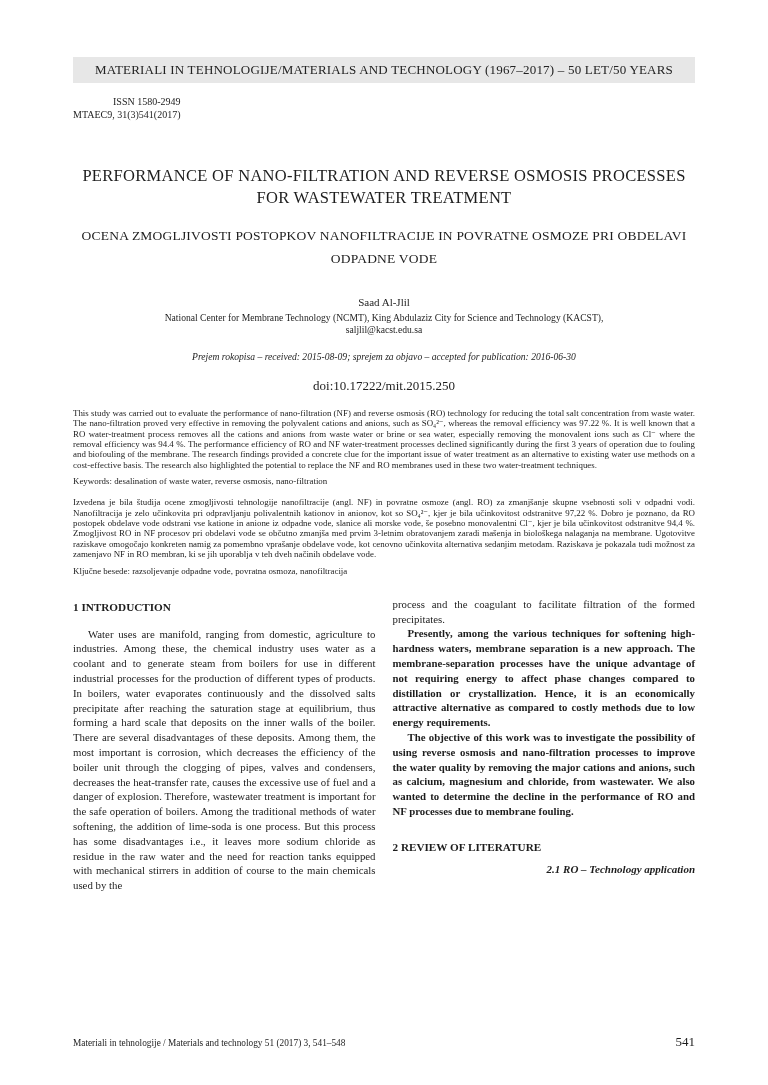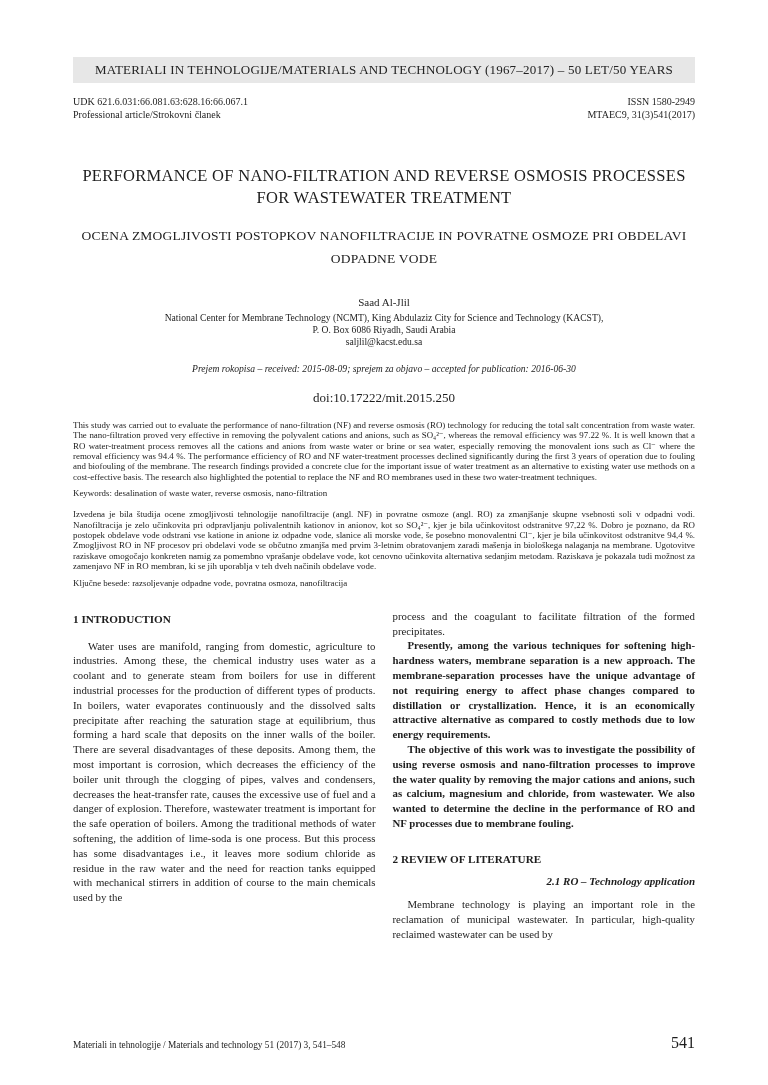--- a/index.html
+++ b/index.html
@@ -120,50 +120,45 @@
   .footer {
     position: absolute;
     left: 73px;
     right: 73px;
     top: 1034px;
     display: flex;
     justify-content: space-between;
     align-items: baseline;
   }
   .footer-left { font-size: 9.3px; }
-  .footer-page { font-size: 16px; }
+  .footer-page { font-size: 13px; }
 </style>
 </head>
 <body>
 
 <div class="page">
   <div class="content">
 
     <div class="journal-band">
       <span>MATERIALI IN TEHNOLOGIJE/MATERIALS AND TECHNOLOGY (1967–2017) – 50 LET/50 YEARS</span>
     </div>
 
     <div class="meta-row">
-      <div class="meta-left">
-        <div>UDK 621.6.031:66.081.63:628.16:66.067.1</div>
-        <div>Professional article/Strokovni članek</div>
-      </div>
       <div class="meta-right">
         <div>ISSN 1580-2949</div>
         <div>MTAEC9, 31(3)541(2017)</div>
       </div>
     </div>
 
     <div class="title-en">PERFORMANCE OF NANO-FILTRATION AND REVERSE OSMOSIS PROCESSES FOR WASTEWATER TREATMENT</div>
     <div class="title-sl">OCENA ZMOGLJIVOSTI POSTOPKOV NANOFILTRACIJE IN POVRATNE OSMOZE PRI OBDELAVI ODPADNE VODE</div>
 
     <div class="author-name">Saad Al-Jlil</div>
     <div class="affiliation">
       <div>National Center for Membrane Technology (NCMT), King Abdulaziz City for Science and Technology (KACST),</div>
-      <div>P. O. Box 6086 Riyadh, Saudi Arabia</div>
       <div>saljlil@kacst.edu.sa</div>
     </div>
 
     <div class="dates-line">Prejem rokopisa – received: 2015-08-09; sprejem za objavo – accepted for publication: 2016-06-30</div>
     <div class="doi-line">doi:10.17222/mit.2015.250</div>
 
     <div class="abstract">This study was carried out to evaluate the performance of nano-filtration (NF) and reverse osmosis (RO) technology for reducing the total salt concentration from waste water. The nano-filtration proved very effective in removing the polyvalent cations and anions, such as SO₄²⁻, whereas the removal efficiency was 97.22 %. It is well known that a RO water-treatment process removes all the cations and anions from waste water or brine or sea water, especially removing the monovalent ions such as Cl⁻ where the removal efficiency was 94.4 %. The performance efficiency of RO and NF water-treatment processes declined significantly during the first 3 years of operation due to fouling and biofouling of the membrane. The research findings provided a concrete clue for the important issue of water treatment as an alternative to existing water use methods on a cost-effective basis. The research also highlighted the potential to replace the NF and RO membranes used in these two water-treatment techniques.</div>
     <div class="keywords">Keywords: desalination of waste water, reverse osmosis, nano-filtration</div>
 
     <div class="abstract abstract-sl">Izvedena je bila študija ocene zmogljivosti tehnologije nanofiltracije (angl. NF) in povratne osmoze (angl. RO) za zmanjšanje skupne vsebnosti soli v odpadni vodi. Nanofiltracija je zelo učinkovita pri odpravljanju polivalentnih kationov in anionov, kot so SO₄²⁻, kjer je bila učinkovitost odstranitve 97,22 %. Dobro je poznano, da RO postopek obdelave vode odstrani vse katione in anione iz odpadne vode, slanice ali morske vode, še posebno monovalentni Cl⁻, kjer je bila učinkovitost odstranitve 94,4 %. Zmogljivost RO in NF procesov pri obdelavi vode se občutno zmanjša med prvim 3-letnim obratovanjem zaradi mašenja in biološkega nalaganja na membrane. Ugotovitve raziskave omogočajo konkreten namig za pomembno vprašanje obdelave vode, kot cenovno učinkovita alternativa sedanjim metodam. Raziskava je pokazala tudi možnost za zamenjavo NF in RO membran, ki se jih uporablja v teh dveh načinih obdelave vode.</div>
@@ -173,21 +168,20 @@
       <div class="col">
         <div class="sec-heading h1">1 INTRODUCTION</div>
         <div class="para">Water uses are manifold, ranging from domestic, agriculture to industries. Among these, the chemical industry uses water as a coolant and to generate steam from boilers for use in different industrial processes for the production of different types of products. In boilers, water evaporates continuously and the dissolved salts precipitate after reaching the saturation stage at equilibrium, thus forming a hard scale that deposits on the inner walls of the boiler. There are several disadvantages of these deposits. Among them, the most important is corrosion, which decreases the efficiency of the boiler unit through the clogging of pipes, valves and condensers, decreases the heat-transfer rate, causes the excessive use of fuel and a danger of explosion. Therefore, wastewater treatment is important for the safe operation of boilers. Among the traditional methods of water softening, the addition of lime-soda is one process. But this process has some disadvantages i.e., it leaves more sodium chloride as residue in the raw water and the need for reaction tanks equipped with mechanical stirrers in addition of course to the main chemicals used by the</div>
       </div>
       <div class="col">
         <div class="para no-indent">process and the coagulant to facilitate filtration of the formed precipitates.</div>
         <div class="para">Presently, among the various techniques for softening high-hardness waters, membrane separation is a new approach. The membrane-separation processes have the unique advantage of not requiring energy to affect phase changes compared to distillation or crystallization. Hence, it is an economically attractive alternative as compared to costly methods due to low energy requirements.</div>
         <div class="para">The objective of this work was to investigate the possibility of using reverse osmosis and nano-filtration processes to improve the water quality by removing the major cations and anions, such as calcium, magnesium and chloride, from wastewater. We also wanted to determine the decline in the performance of RO and NF processes due to membrane fouling.</div>
         <div class="sec-heading h2">2 REVIEW OF LITERATURE</div>
         <div class="subsec-heading">2.1 RO – Technology application</div>
-        <div class="para">Membrane technology is playing an important role in the reclamation of municipal wastewater. In particular, high-quality reclaimed wastewater can be used by</div>
       </div>
     </div>
   </div>
 
   <div class="footer">
     <div class="footer-left">Materiali in tehnologije / Materials and technology 51 (2017) 3, 541–548</div>
     <div class="footer-page">541</div>
   </div>
 </div>
 

